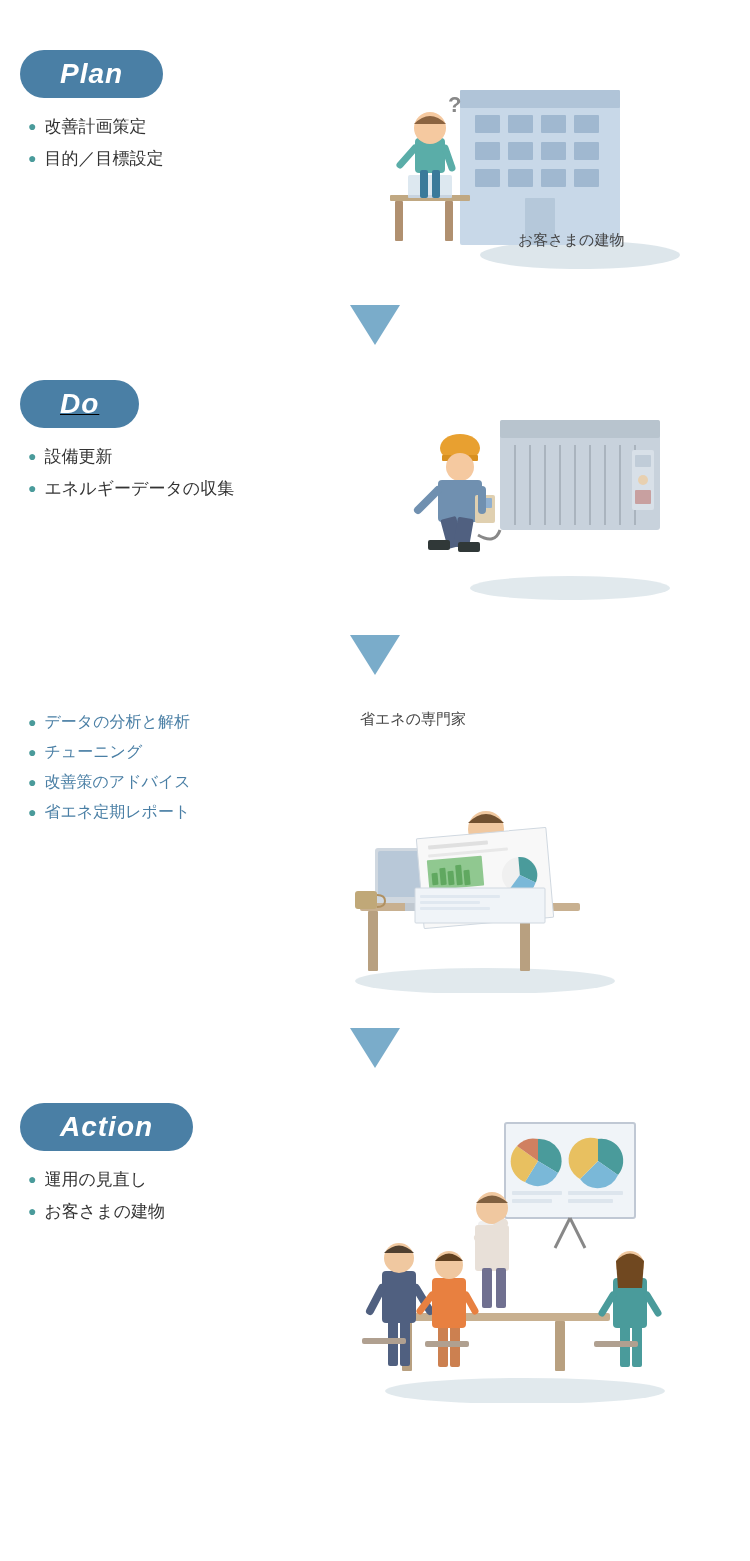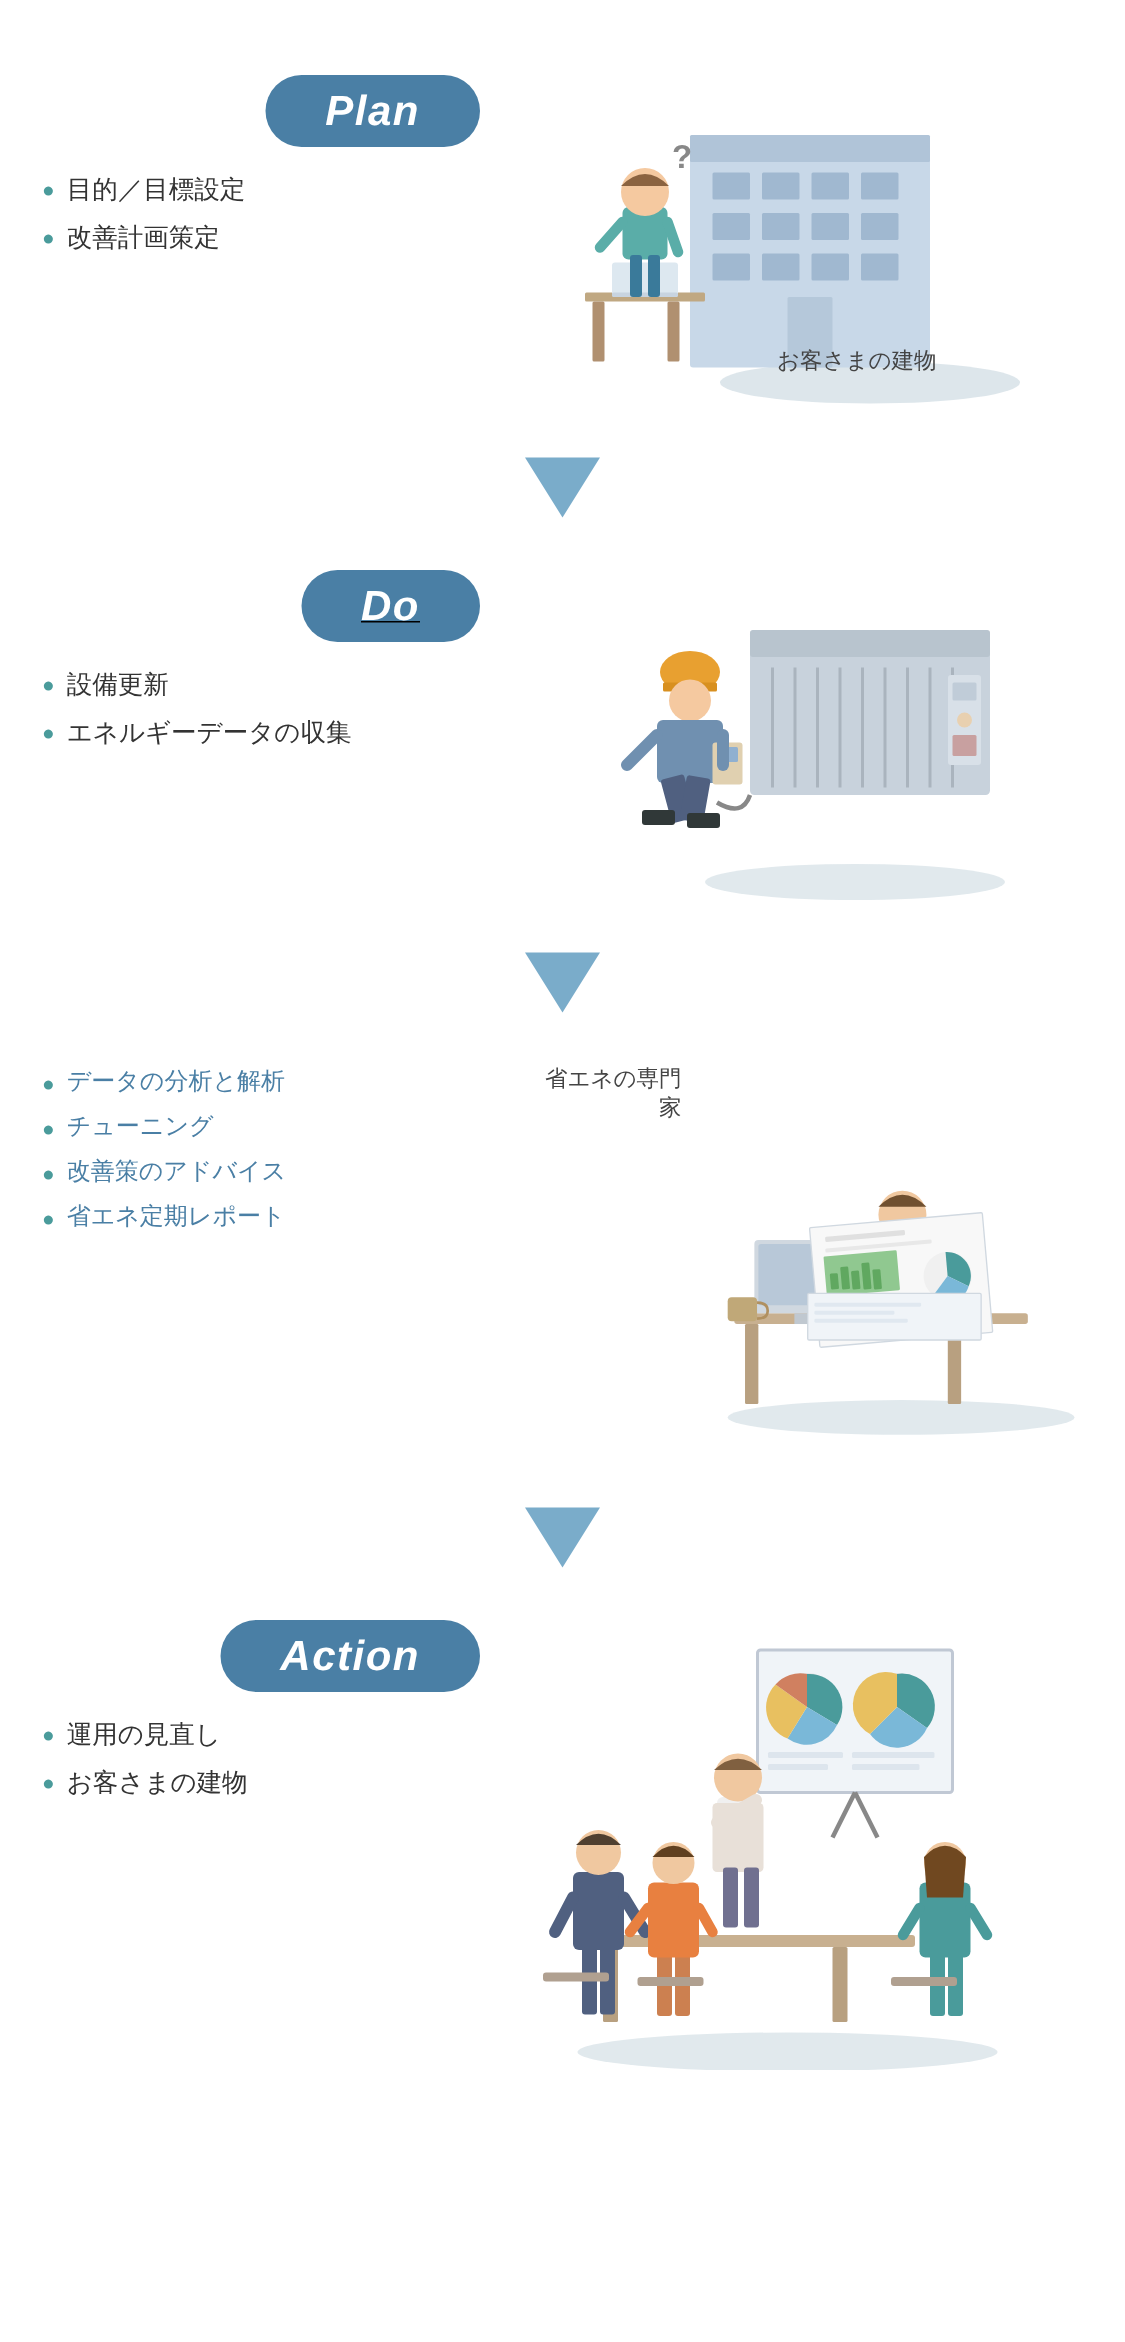--- a/index.html
+++ b/index.html
@@ -8,21 +8,20 @@
       min-height: 1561px;
       background: #ffffff;
       font-family: 'Hiragino Sans', 'Meiryo', sans-serif;
       overflow-x: hidden;
     }
 
     .page-container {
       width: 750px;
       padding: 30px 0;
       position: relative;
-      text-align: right;
     }
 
     
     .pdca-section {
       display: flex;
       align-items: flex-start;
       width: 100%;
       padding: 0 20px;
       margin-bottom: 20px;
       position: relative;
@@ -114,22 +113,22 @@
 <body>
 
 <div class="page-container">
 
   <div class="pdca-section" style="align-items: flex-start; padding-top: 20px;">
     <div class="left-content">
       <div class="section-badge plan">
         <span>Plan</span>
       </div>
       <ul class="bullet-list">
+        <li class="teal-bullet">改善計画策定</li>
         <li class="teal-bullet">目的／目標設定</li>
-        <li class="teal-bullet">改善計画策定</li>
       </ul>
     </div>
     <div class="right-content" style="position:relative; min-height:220px;">
 
       <svg width="310" height="220" viewBox="0 0 310 220">
 
         <ellipse cx="210" cy="205" rx="100" ry="14" fill="rgba(180,200,210,0.45)"></ellipse>
 
         <rect x="90" y="50" width="160" height="145" fill="#c8d8e8" rx="2"></rect>
         <rect x="90" y="40" width="160" height="18" fill="#b0c4d8" rx="1"></rect>
@@ -247,21 +246,21 @@
 
   <div class="pdca-section" style="align-items: flex-start; padding-top: 10px;">
     <div class="left-content">
       <ul class="bullet-list check-bullet-list">
         <li class="teal-bullet">データの分析と解析</li>
         <li class="teal-bullet">チューニング</li>
         <li class="teal-bullet">改善策のアドバイス</li>
         <li class="teal-bullet">省エネ定期レポート</li>
       </ul>
     </div>
-    <div class="right-content" style="position:relative; align-items: flex-start;">
+    <div class="right-content" style="position:relative; flex-direction: column; align-items: flex-start;">
       <span style="font-size:15px; color:#444; margin-left: 40px; margin-bottom: 4px; display:block;">省エネの専門家</span>
 
       <svg width="310" height="260" viewBox="0 0 310 260">
 
         <ellipse cx="165" cy="248" rx="130" ry="13" fill="rgba(180,200,210,0.4)"></ellipse>
 
         <rect x="40" y="170" width="220" height="8" fill="#c8b090" rx="2"></rect>
         <rect x="48" y="178" width="10" height="60" fill="#b8a080" rx="1"></rect>
         <rect x="200" y="178" width="10" height="60" fill="#b8a080" rx="1"></rect>
 

